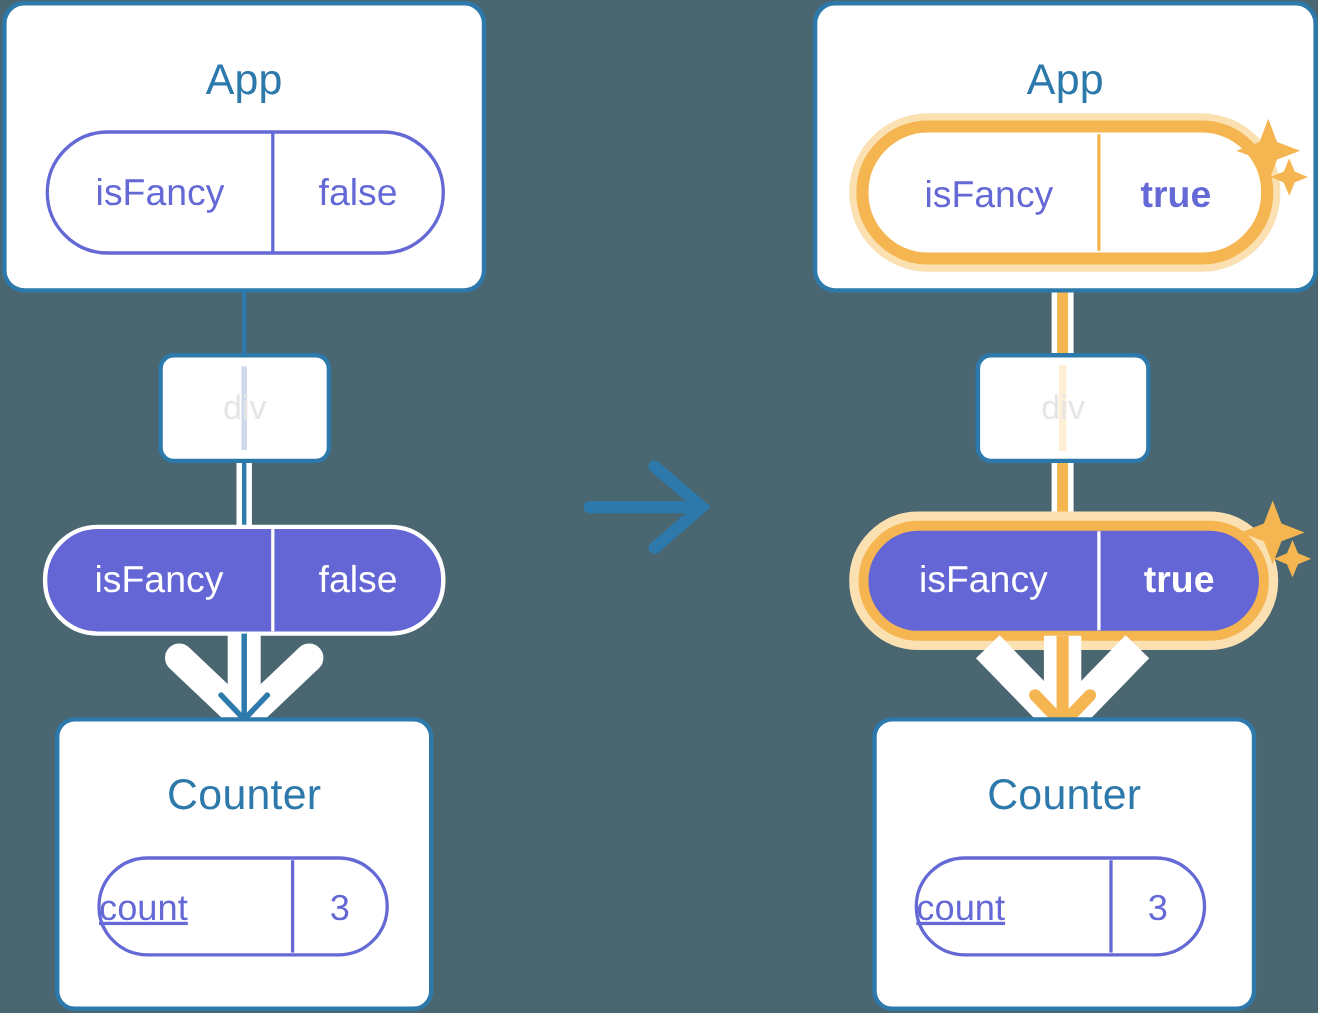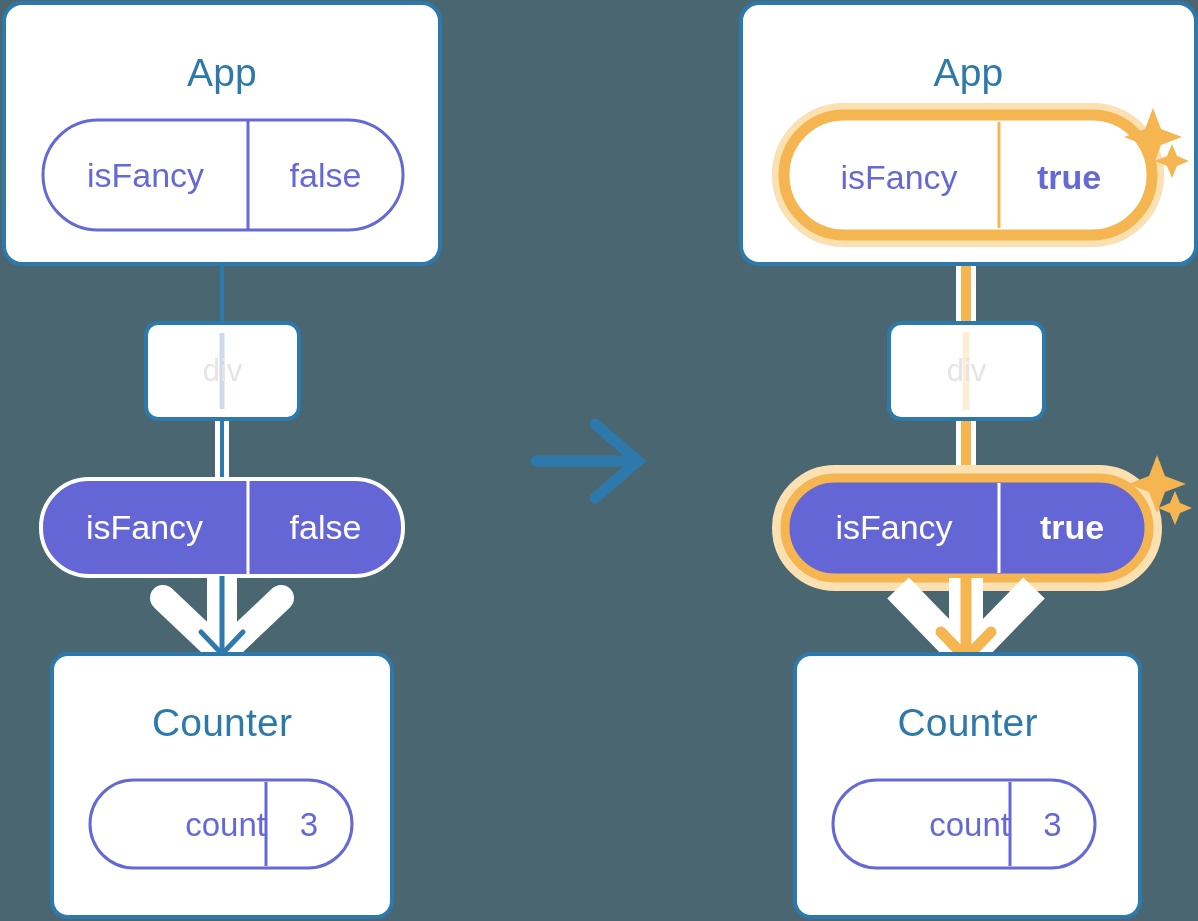--- a/index.html
+++ b/index.html
@@ -60,21 +60,22 @@
   }
   .pill-val-solid {
     color: #ffffff;
     font-size: 34px;
     text-align: center;
   }
   .pill-val-solid.bold { font-weight: bold; }
   .count-key {
     color: #6569d6;
     font-size: 33px;
-    text-align: right;
+    text-align: left;
+    text-decoration: underline;
   }
   .count-val {
     color: #6569d6;
     font-size: 33px;
     text-align: center;
   }
 </style>
 </head>
 <body>
 

